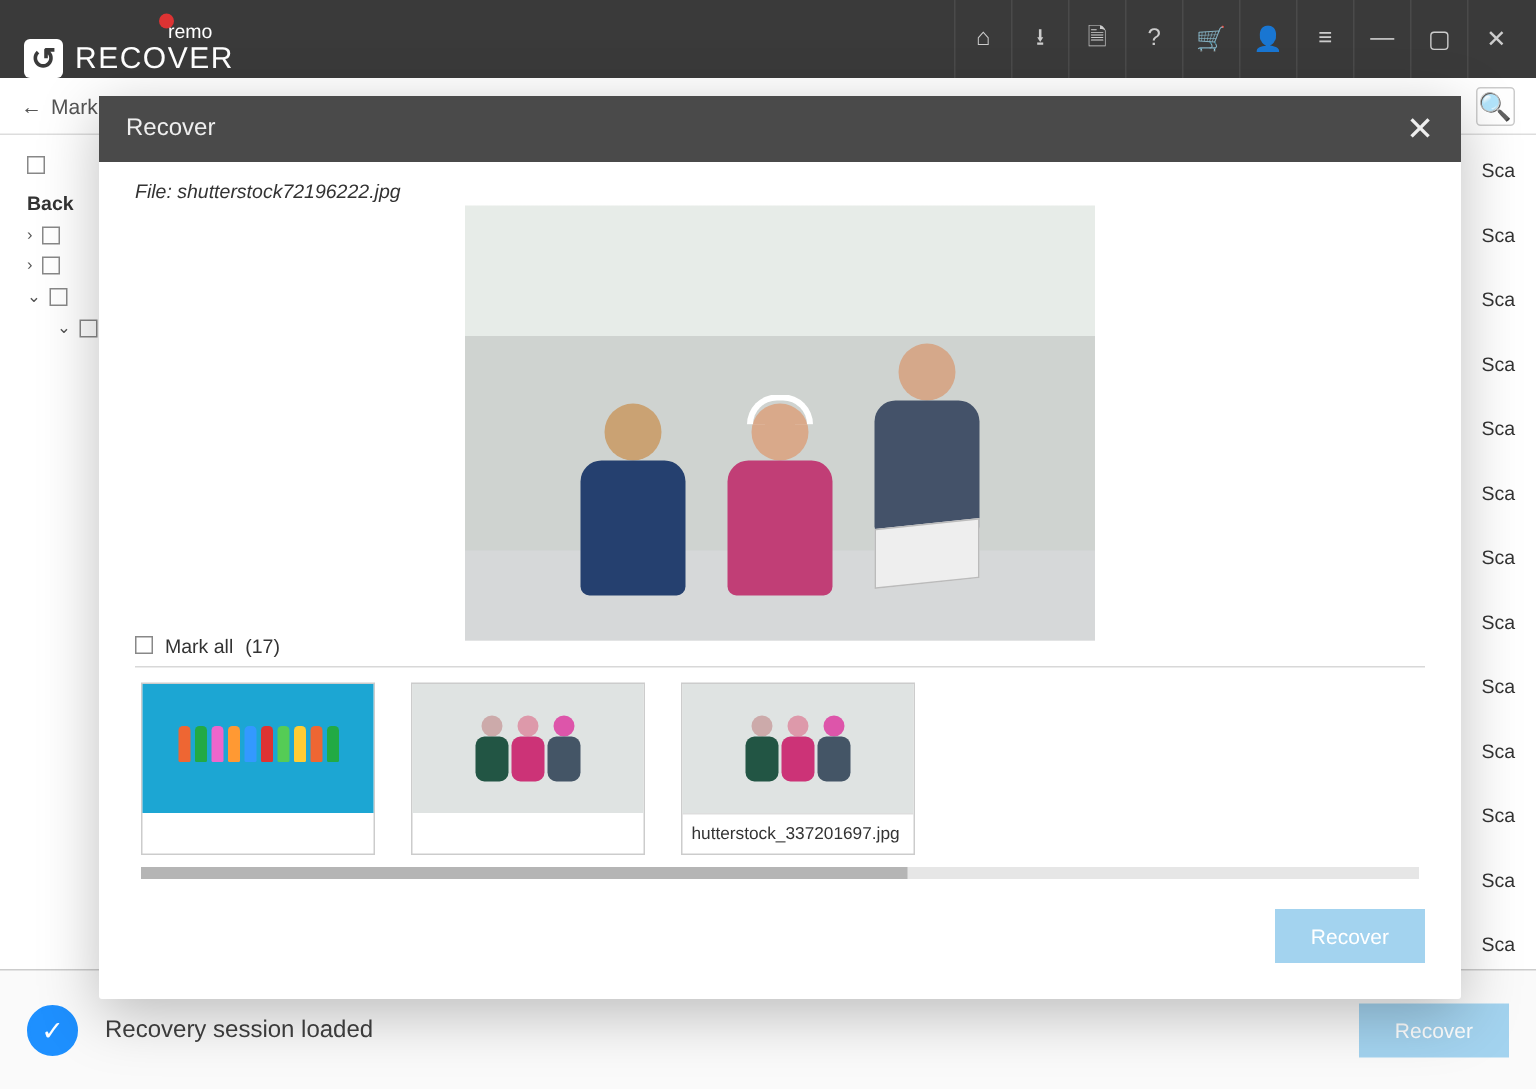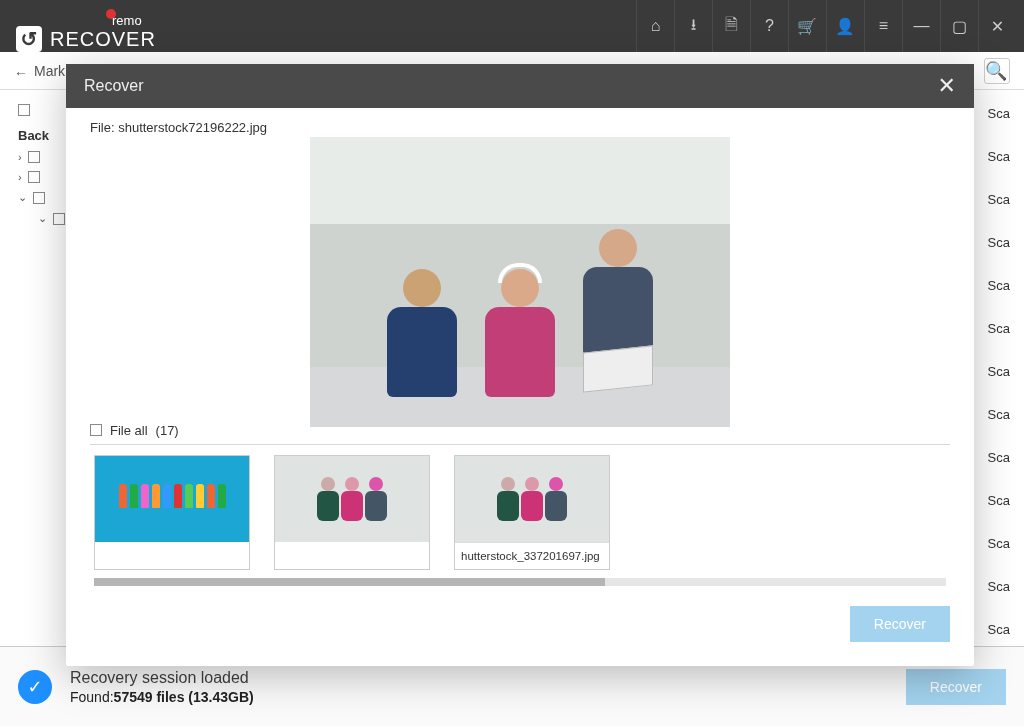--- a/index.html
+++ b/index.html
@@ -32,21 +32,21 @@
   .footer .msg-block{flex:1;}
   .footer .msg-title{color:#404040; font-size:16px;}
   .footer .msg-found{color:#222; font-size:14px; margin-top:2px;}
   .footer .recover-btn{padding:10px 24px; background:#a3d3ef; color:#fff; border:none; font-size:14px; cursor:pointer;}
 
   
   .modal-back{position:absolute; left:66px; top:64px; right:50px; bottom:60px; background:#fff; box-shadow:0 10px 40px rgba(0,0,0,.25); border-radius:2px; display:flex; flex-direction:column;}
   .modal-head{background:#4a4a4a; color:#eee; height:44px; display:flex; align-items:center; padding:0 18px; font-size:16px;}
   .modal-head .close{margin-left:auto; cursor:pointer; font-size:22px;}
   .modal-body{flex:1; padding:12px 24px 0 24px; overflow:hidden; display:flex; flex-direction:column;}
-  .file-label{font-size:13px; color:#333; margin-bottom:2px;}
+  .file-label{font-size:13px; color:#333; margin-bottom:2px;font-style:italic;}
   .big-preview{flex:1; display:flex; align-items:flex-start; justify-content:center; min-height:0;}
   .big-preview .img{width:420px; height:290px; background:linear-gradient(#e7ece8 0 30%, #cfd3d0 30% 100%); display:flex; align-items:flex-end; justify-content:center; overflow:hidden; position:relative;}
   .big-preview .sofa{position:absolute; bottom:0; width:100%; height:60px; background:#d6d8d9;}
   .people{position:absolute; bottom:30px; display:flex; gap:8px; align-items:flex-end;}
   .person{width:90px; display:flex; flex-direction:column; align-items:center;}
   .head{width:38px;height:38px;border-radius:50%;}
   .body{width:70px;height:90px;border-radius:14px 14px 6px 6px;}
   .laptop{width:70px;height:40px;background:#eee; border:1px solid #bbb; position:relative; top:-8px; transform:skewY(-6deg);}
   .p1 .head{background:#caa273;}
   .p1 .body{background:#25406f;}
@@ -151,23 +151,20 @@
       <div class="row" style="padding-top: 20px;">Sca</div>
       <div class="row" style="padding-top: 20px;">Sca</div>
       <div class="row" style="padding-top: 20px;">Sca</div>
     </div>
 </div>
 
 <div class="footer">
   <div class="check-badge">✓</div>
   <div class="msg-block">
     <div class="msg-title">Recovery session loaded</div>
-    <div class="msg-found">
-      <span>Found:</span><b>57549 files (13.43GB)</b>
-    </div>
   </div>
   <button class="recover-btn">Recover</button>
 </div>
 
 <div class="modal-back">
   <div class="modal-head">
     <span>Recover</span>
     <span class="close">✕</span>
   </div>
   <div class="modal-body">
@@ -190,21 +187,21 @@
           <div class="person p3">
               <div class="head"></div>
               <div class="body"></div>
               <div class="laptop"></div>
             </div>
         </div>
       </div>
     </div>
     <div class="markall-row">
       <span class="chk"></span>
-      <span>File all</span>
+      <span>Mark all</span>
       <span>(17)</span>
     </div>
     <div class="thumbs" id="thumbs">
         <div class="thumb">
           <div class="tchk"></div>
           <div class="timg g-blue">
             <div class="boot" style="background: rgb(238, 102, 51);"></div>
             <div class="boot" style="background: rgb(34, 170, 68);"></div>
             <div class="boot" style="background: rgb(238, 102, 204);"></div>
             <div class="boot" style="background: rgb(255, 153, 51);"></div>

